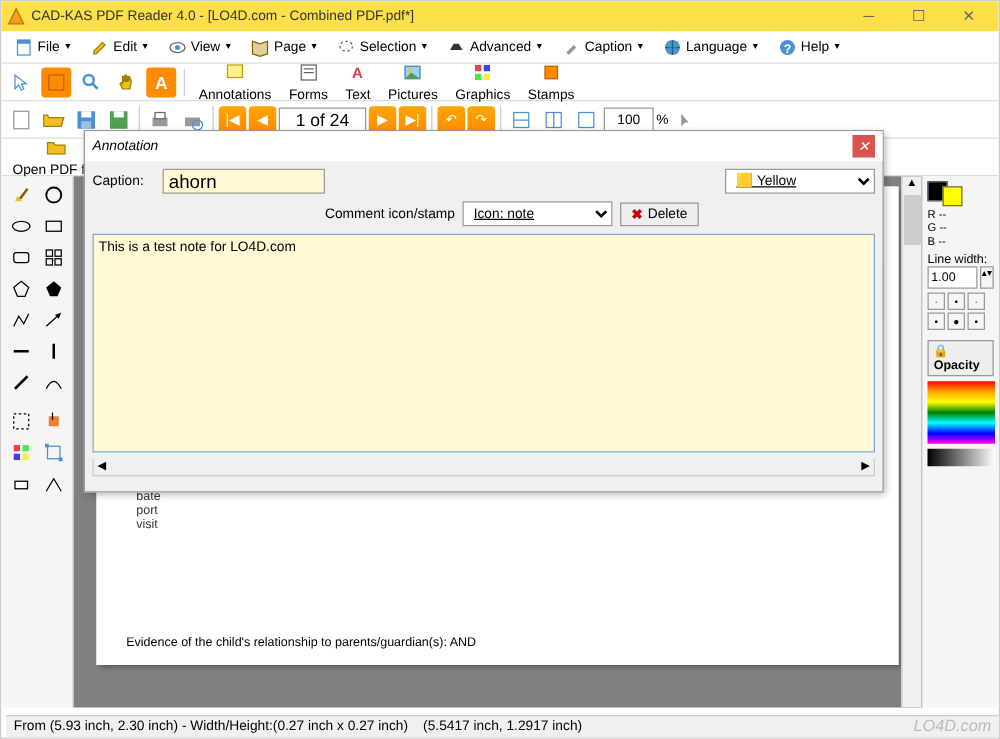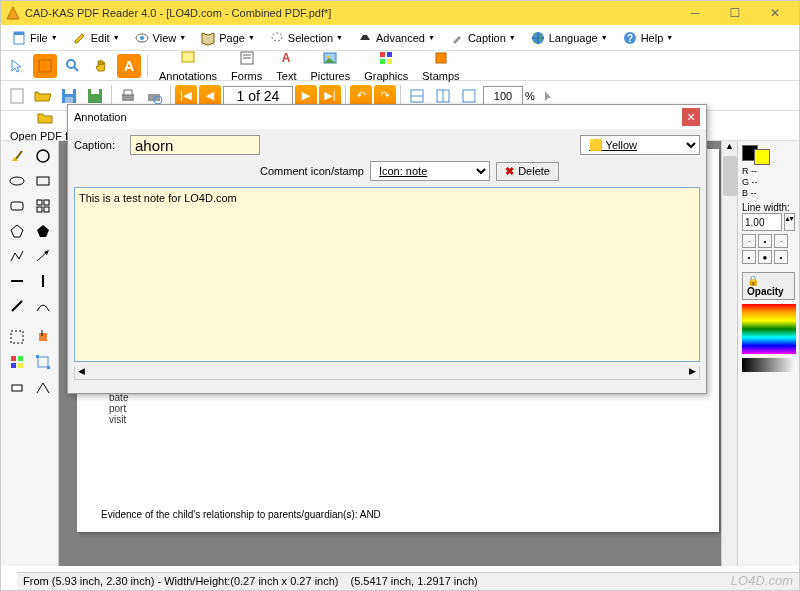--- a/index.html
+++ b/index.html
@@ -40,30 +40,30 @@
 .colorswatch { display: flex; }
 .colorswatch div { width: 16px; height: 16px; border: 1px solid #666; }
 .rgbrow { font-size: 9px; margin: 1px 0; }
 .lwinput { width: 40px; height: 18px; border: 1px solid #999; font-size: 10px; padding: 0 2px; }
 .dotgrid { display: grid; grid-template-columns: repeat(3, 14px); gap: 2px; margin-top: 3px; }
 .dotgrid div { width: 14px; height: 14px; border: 1px solid #999; display: flex; align-items: center; justify-content: center; font-size: 8px; }
 .opacity-btn { border: 1px solid #999; padding: 2px 4px; font-size: 10px; margin-top: 8px; background: #eee; cursor: pointer; font-weight: bold; }
 .colorpicker { width: 54px; height: 50px; margin-top: 4px; background: linear-gradient(to bottom, red, orange, yellow, green, cyan, blue, magenta); }
 .grad { width: 54px; height: 14px; margin-top: 4px; background: linear-gradient(to right, #000, #fff); }
 .annotation-panel { position: absolute; left: 66px; top: 103px; width: 640px; height: 290px; background: #f0f0f0; border: 1px solid #999; box-shadow: 2px 2px 6px rgba(0,0,0,0.3); }
-.annotation-title { background: #fff; padding: 3px 6px; font-size: 11px; display: flex; align-items: center; }
+.annotation-title { background: #fff; padding: 3px 6px; font-size: 11px; display: flex; align-items: center; font-style: italic; }
 .annotation-title .close { margin-left: auto; width: 18px; height: 18px; background: #d9534f; color: #fff; display: flex; align-items: center; justify-content: center; font-size: 11px; cursor: pointer; }
 .annotation-body { padding: 6px; }
 .arow { display: flex; align-items: center; gap: 6px; margin-bottom: 6px; font-size: 11px; }
 .arow label { width: 50px; }
 .caption-input { width: 130px; height: 20px; background: #fff9d6; border: 1px solid #999; padding: 0 4px; font-size: 15px; }
 .combo { height: 20px; border: 1px solid #999; font-size: 11px; background: #fff; padding: 0 4px; text-decoration: underline; }
 .delete-btn { display: flex; align-items: center; gap: 4px; border: 1px solid #999; background: #eee; padding: 2px 8px; font-size: 11px; cursor: pointer; }
 .note-area { width: 100%; height: 175px; background: #fff9d6; border: 1px solid #7aaad4; padding: 4px; font-size: 11px; resize: none; }
-.statusbar { position: absolute; bottom: 0; left: 16px; right: 0; height: 18px; background: #f0f0f0; border-top: 1px solid #ccc; font-size: 11px; padding: 2px 6px; display: flex; gap: 12px; }
+.statusbar { position: absolute; bottom: 0; left: 4px; right: 0; height: 18px; background: #f0f0f0; border-top: 1px solid #ccc; font-size: 11px; padding: 2px 6px; display: flex; gap: 12px; }
 .watermark { position: absolute; bottom: 2px; right: 6px; font-size: 13px; font-style: italic; color: #bbb; font-family: Arial; }
 .doctext { font-size: 10px; font-family: Arial; color: #333; padding: 4px 20px; }
 .docheader { display:flex; align-items:flex-start; }
 .docheadertext { flex:1; }
 svg { display:block; }
 </style>
 </head>
 <body>
 
 <div class="titlebar">

